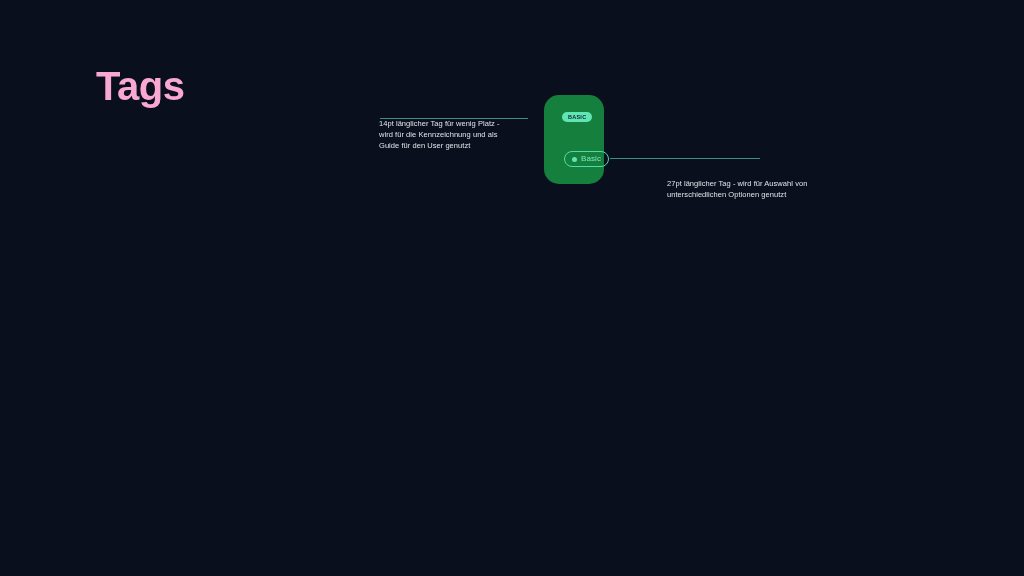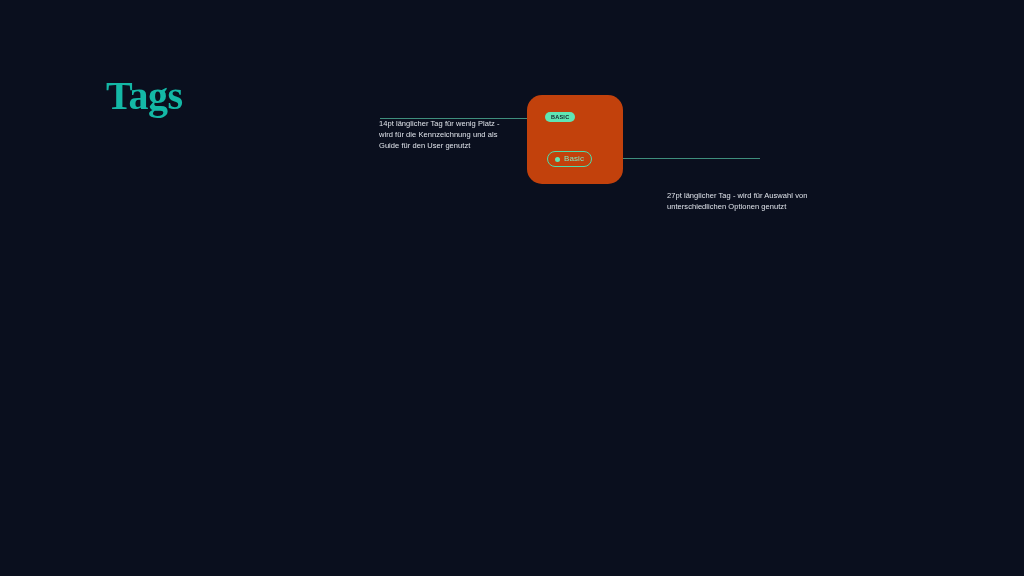--- a/index.html
+++ b/index.html
@@ -20,37 +20,37 @@
     width: 1024px;
     height: 576px;
     background: #0a0f1e;
   }
 
   
   .page-title {
     position: absolute;
     left: 96px;
     top: 63px;
-    margin: 10px;
+    margin: 0;
     font-size: 40px;
     line-height: 46px;
     font-weight: 700;
     letter-spacing: -0.5px;
-    color: #14b8a6;
-    font-family: Liberation Serif, serif;
+    color: #f9a8d4;
+    font-family: Liberation Sans, sans-serif;
   }
 
   
   .specimen-card {
     position: absolute;
-    left: 527px;
+    left: 544px;
     top: 95px;
-    width: 96px;
+    width: 60px;
     height: 89px;
-    background: #c2410c;
+    background: #15803d;
     border-radius: 15px;
   }
 
   
   .tag-filled {
     position: absolute;
     left: 18px;
     top: 17px;
     display: inline-flex;
     align-items: center;
@@ -123,21 +123,21 @@
     font-weight: 400;
     letter-spacing: 0.05px;
   }
   .annotation-left {
     left: 379px;
     top: 118px;
     width: 130px;
   }
   .annotation-right {
     left: 667px;
-    top: 190px;
+    top: 178px;
     width: 152px;
   }
 </style>
 </head>
 <body>
 
 <div class="slide">
 
   <h1 class="page-title">Tags</h1>
 

